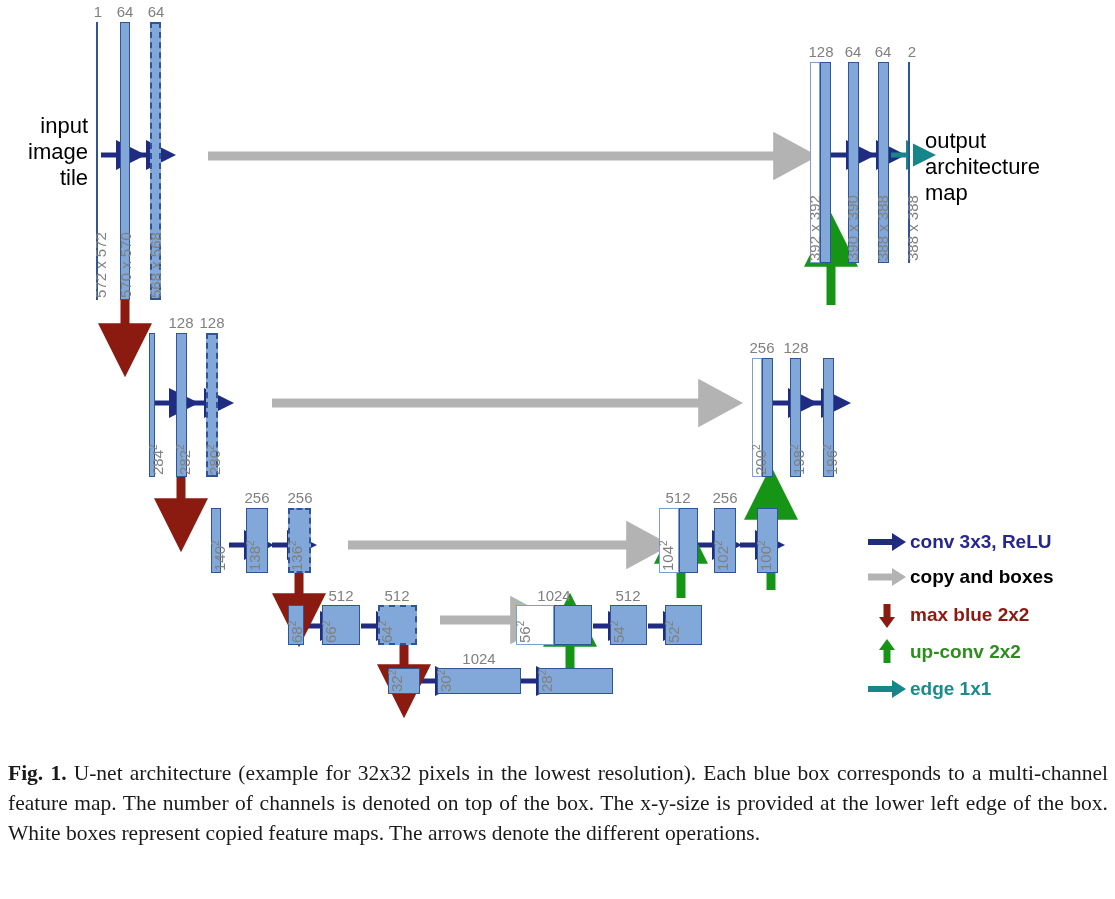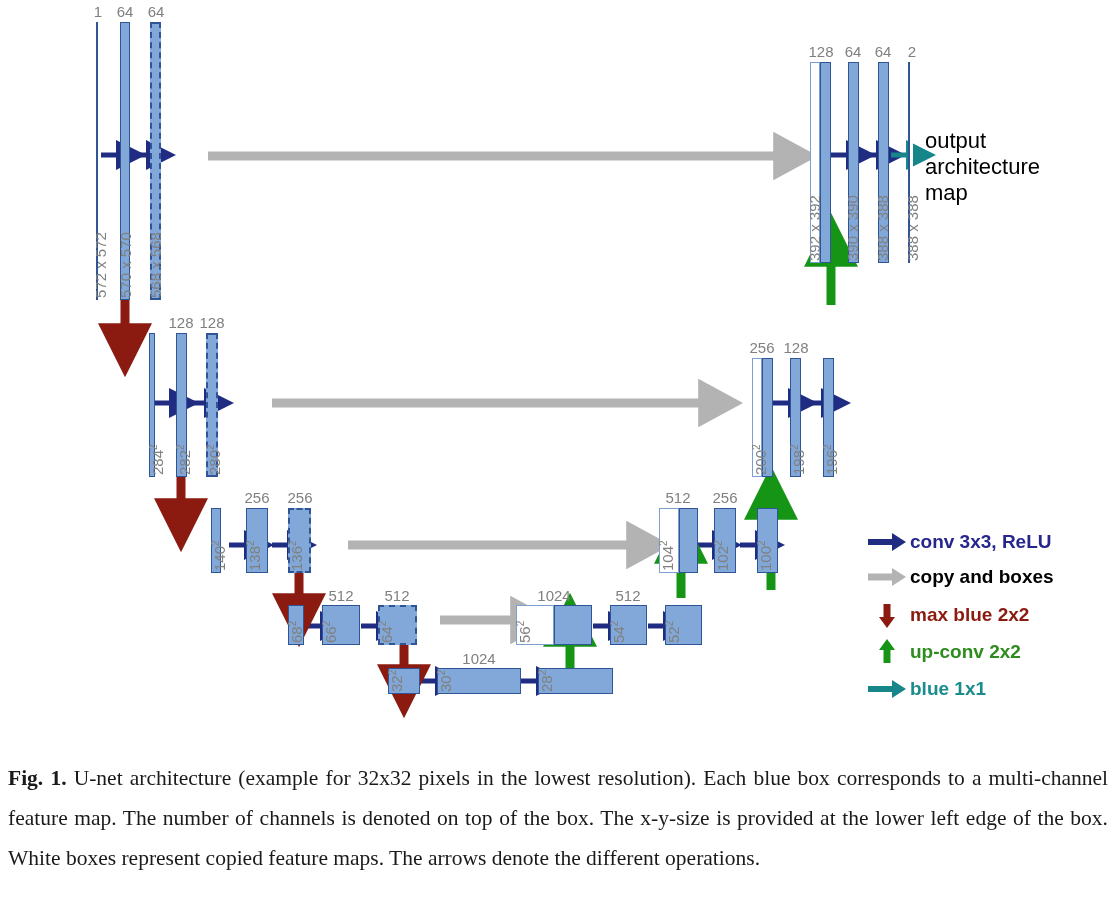--- a/index.html
+++ b/index.html
@@ -113,21 +113,21 @@
   }
 
   
   #caption {
     position: absolute;
     left: 8px;
     top: 758px;
     width: 1100px;
     font-family: "Liberation Serif", serif;
     font-size: 21.5px;
-    line-height: 40px;
+    line-height: 30px;
     color: #1a1a1a;
     text-align: justify;
   }
   #caption b { font-weight: bold; }
 </style>
 </head>
 <body>
 
 <div id="figure">
 
@@ -211,20 +211,23 @@
   <div class="box dashed" style="left:150px;top:22px;width:11px;height:278px;"></div>
 
   <div class="chan" style="left:98px;top:4px;">1</div>
   <div class="chan" style="left:125px;top:4px;">64</div>
   <div class="chan" style="left:156px;top:4px;">64</div>
 
   <div class="size" style="left:93px;top:298px;">572 x 572</div>
   <div class="size" style="left:118px;top:298px;">570 x 570</div>
   <div class="size" style="left:148px;top:298px;">568 x 568</div>
 
+  <div class="bigtext right" style="left:10px;top:113px;width:78px;">input
+image
+tile</div>
 
   <div class="box" style="left:149px;top:333px;width:6px;height:144px;"></div>
   <div class="box" style="left:176px;top:333px;width:11px;height:144px;"></div>
   <div class="box dashed" style="left:206px;top:333px;width:12px;height:144px;"></div>
 
   <div class="chan" style="left:181px;top:315px;">128</div>
   <div class="chan" style="left:212px;top:315px;">128</div>
 
   <div class="size" style="left:146px;top:475px;"><span>284</span><sup>2</sup></div>
   <div class="size" style="left:173px;top:475px;"><span>282</span><sup>2</sup></div>
@@ -350,21 +353,21 @@
         <path d="M13,12 L29,12 L21,1 z" fill="#169416"></path>
       </svg>
       <div class="legend-label" style="color:#2f8c1f;">up-conv 2x2</div>
     </div>
 
     <div class="legend-row" style="top:147px;">
       <svg class="legend-icon" viewBox="0 0 42 28">
         <line x1="2" y1="14" x2="26" y2="14" stroke="#17868a" stroke-width="6"></line>
         <path d="M26,5 L40,14 L26,23 z" fill="#17868a"></path>
       </svg>
-      <div class="legend-label" style="color:#1a8c8c;">blue 1x1</div>
+      <div class="legend-label" style="color:#1a8c8c;">edge 1x1</div>
     </div>
 
   </div>
 </div>
 
 <div id="caption">
   <b>Fig. 1.</b><span> U-net architecture (example for 32x32 pixels in the lowest resolution). Each blue box corresponds to a multi-channel feature map. The number of channels is denoted on top of the box. The x-y-size is provided at the lower left edge of the box. White boxes represent copied feature maps. The arrows denote the different operations.</span>
 </div>
 
 </body></html>

